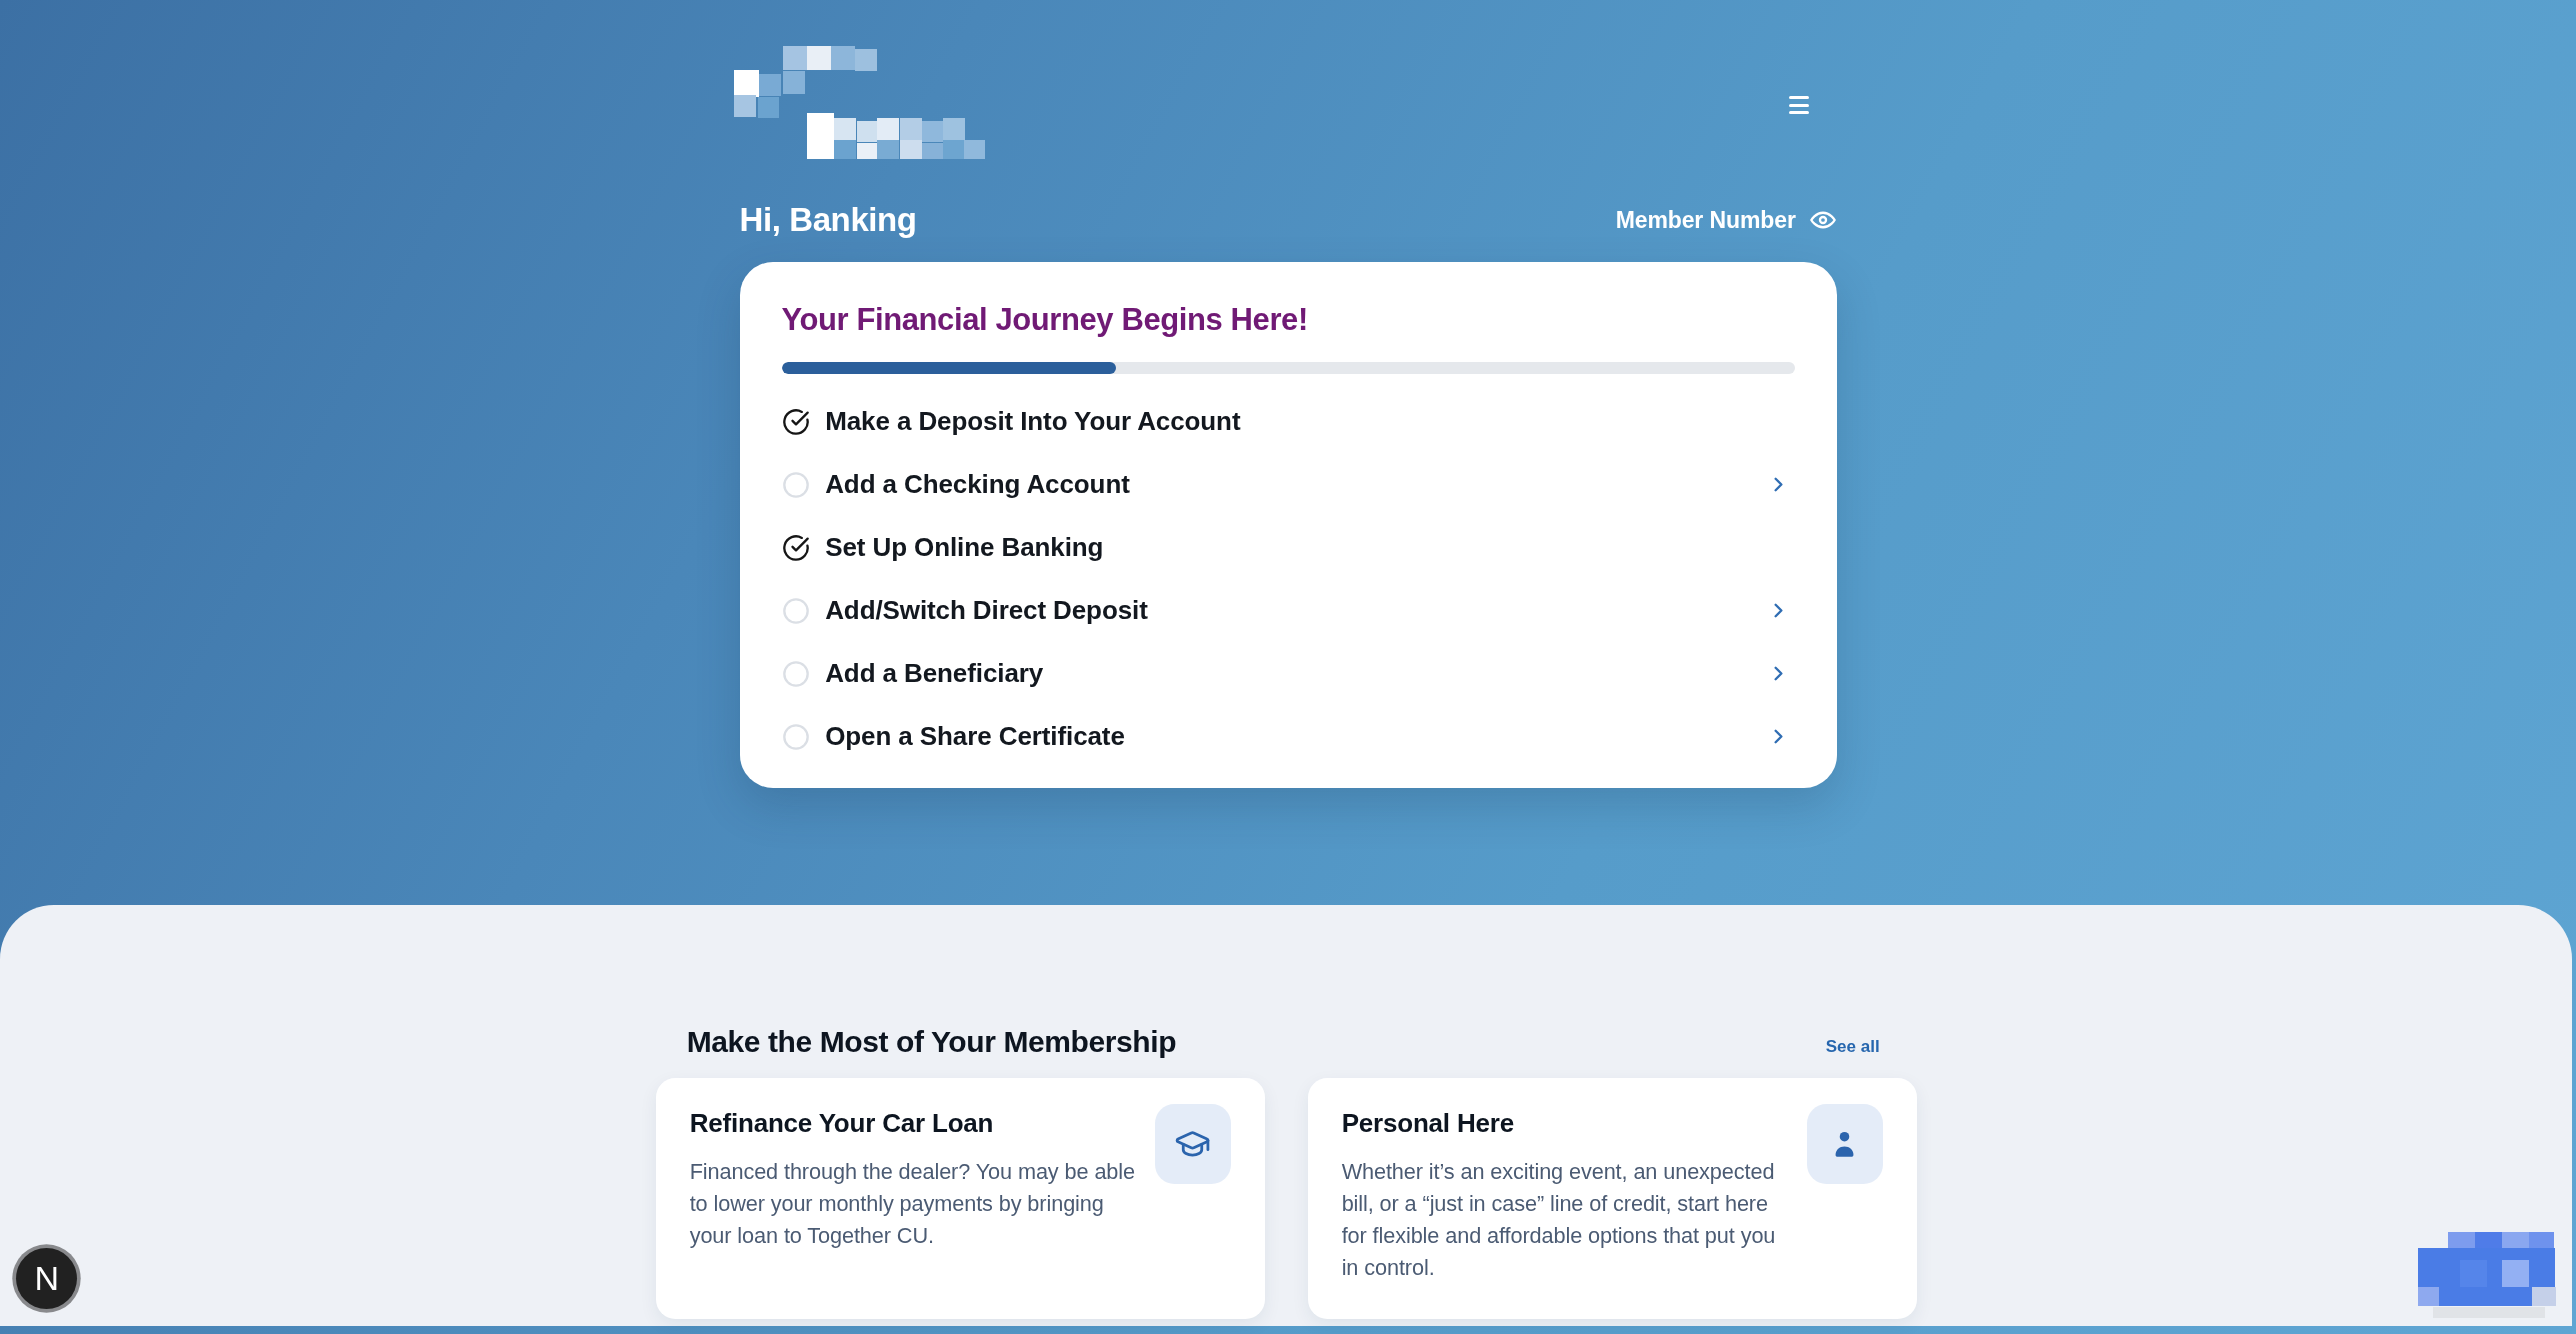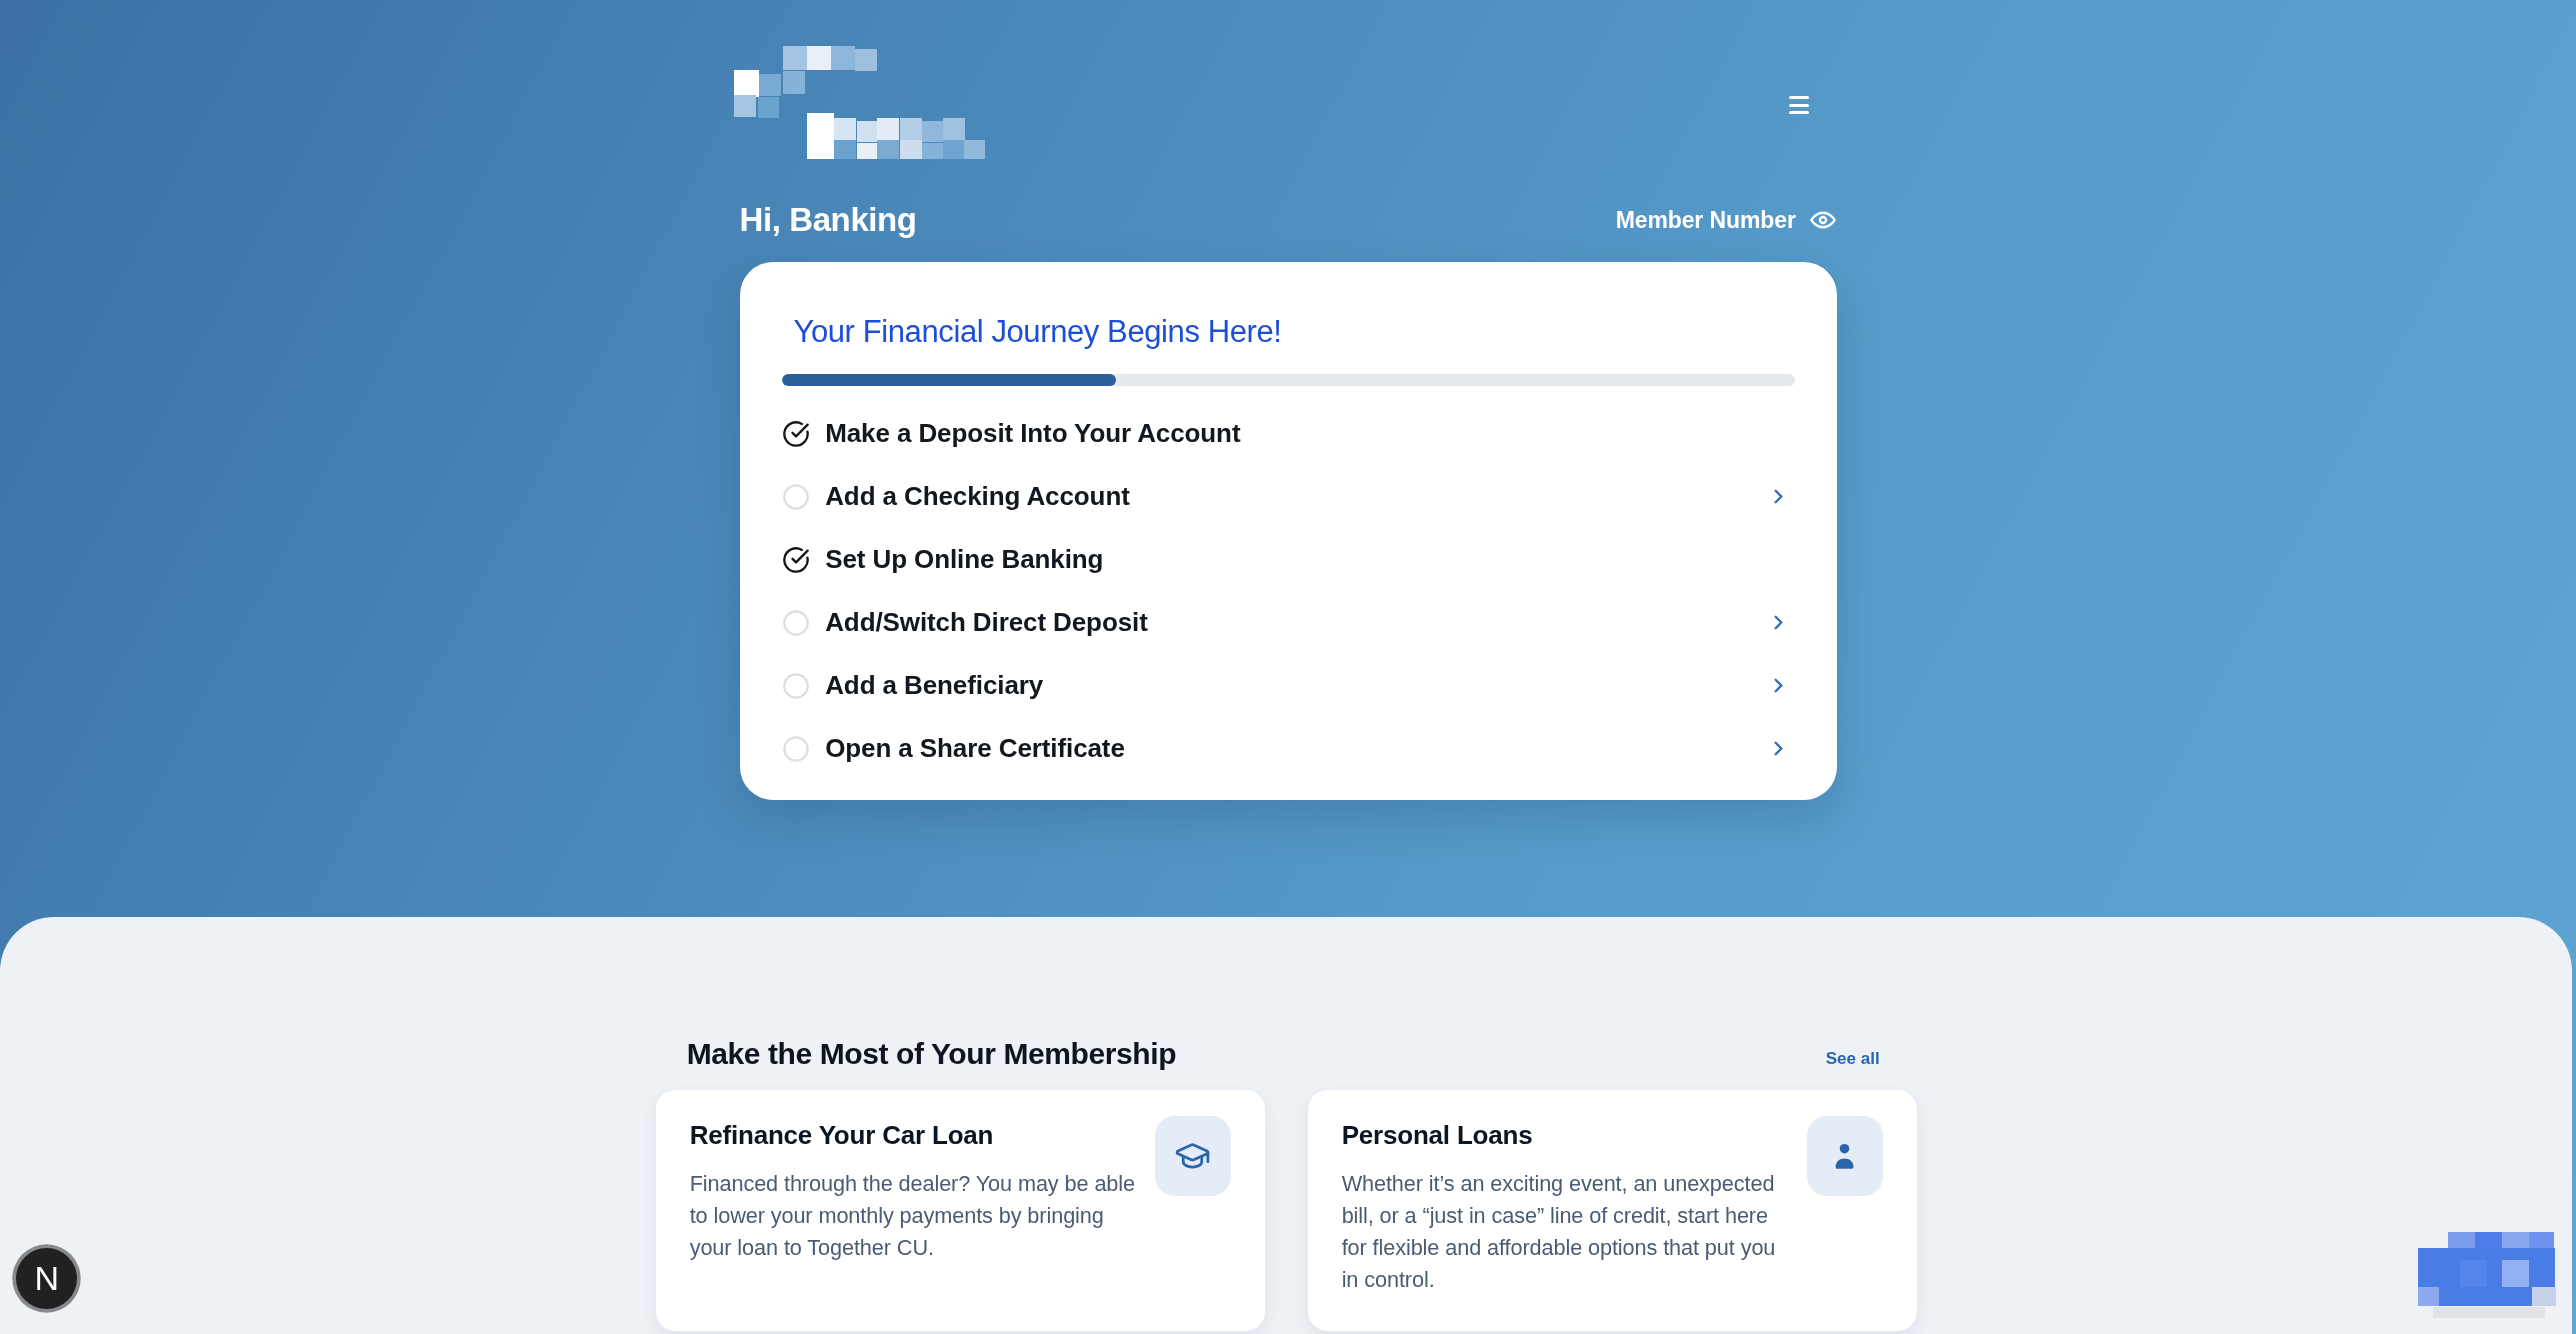--- a/index.html
+++ b/index.html
@@ -19,21 +19,21 @@
   
   .greeting-row{margin-top:55px;display:flex;align-items:center;justify-content:space-between;color:#ffffff;}
   .greeting{font-size:33px;font-weight:700;letter-spacing:-0.4px;}
   .member-toggle{display:flex;align-items:center;gap:12.7px;cursor:pointer;}
   .member-label{font-size:23px;font-weight:700;letter-spacing:-0.1px;}
   .eye{width:28px;height:28px;display:block;}
 
   
   .journey-card{margin-top:23px;background:#ffffff;border-radius:33px;padding:40px 42px 19.4px;
                 box-shadow:0 18px 45px rgba(18,48,82,.20);}
-  .journey-title{margin:12px;font-size:31px;line-height:36px;font-weight:400;color:#1d4ed8;letter-spacing:-0.4px;}
+  .journey-title{margin:0;font-size:31px;line-height:36px;font-weight:700;color:#701a75;letter-spacing:-0.4px;}
   .progress{margin-top:24px;height:12px;border-radius:6px;background:#e5e8ec;overflow:hidden;}
   .progress-fill{height:100%;border-radius:6px;background:#2b5f9b;}
   .journey-list{margin-top:16.4px;}
   .jrow{height:63px;display:flex;align-items:center;gap:15.7px;}
   .jrow.link{cursor:pointer;}
   .ic{width:28px;height:28px;flex:none;display:block;}
   .jlabel{font-size:26px;font-weight:600;color:#13181f;letter-spacing:-0.1px;text-align:center;}
   .jspacer{flex:1;}
   .chev{width:23px;height:23px;flex:none;display:block;margin-right:4.5px;}
 
@@ -224,21 +224,21 @@
                 <path d="M21.42 10.92a1 1 0 0 0 0-1.84l-8.58-3.91a2 2 0 0 0-1.66 0L2.6 9.08a1 1 0 0 0 0 1.83l8.58 3.91a2 2 0 0 0 1.66 0z"></path>
                 <path d="M22 10v6"></path>
                 <path d="M6 12.5V16c0 2 2.7 3.5 6 3.5s6-1.5 6-3.5v-3.5"></path>
               </svg>
             </span>
           </div>
         </div>
 
         <div class="offer">
           <div class="offer-left">
-            <h3 class="offer-title">Personal Loans</h3>
+            <h3 class="offer-title">Personal Here</h3>
             <p class="offer-desc">Whether it’s an exciting event, an unexpected bill, or a “just in case” line of credit, start here for flexible and affordable options that put you in control.</p>
           </div>
           <div class="tile">
             <span>
               <svg viewBox="0 0 24 24" width="37" height="37" fill="#2b64ad">
                 <circle cx="12" cy="7.6" r="3.1"></circle>
                 <path d="M6.2 19.4c0-3.2 2.6-5.4 5.8-5.4s5.8 2.2 5.8 5.4c0 .7-.6 1.2-1.3 1.2H7.5c-.7 0-1.3-.5-1.3-1.2z"></path>
               </svg>
             </span>
           </div>

